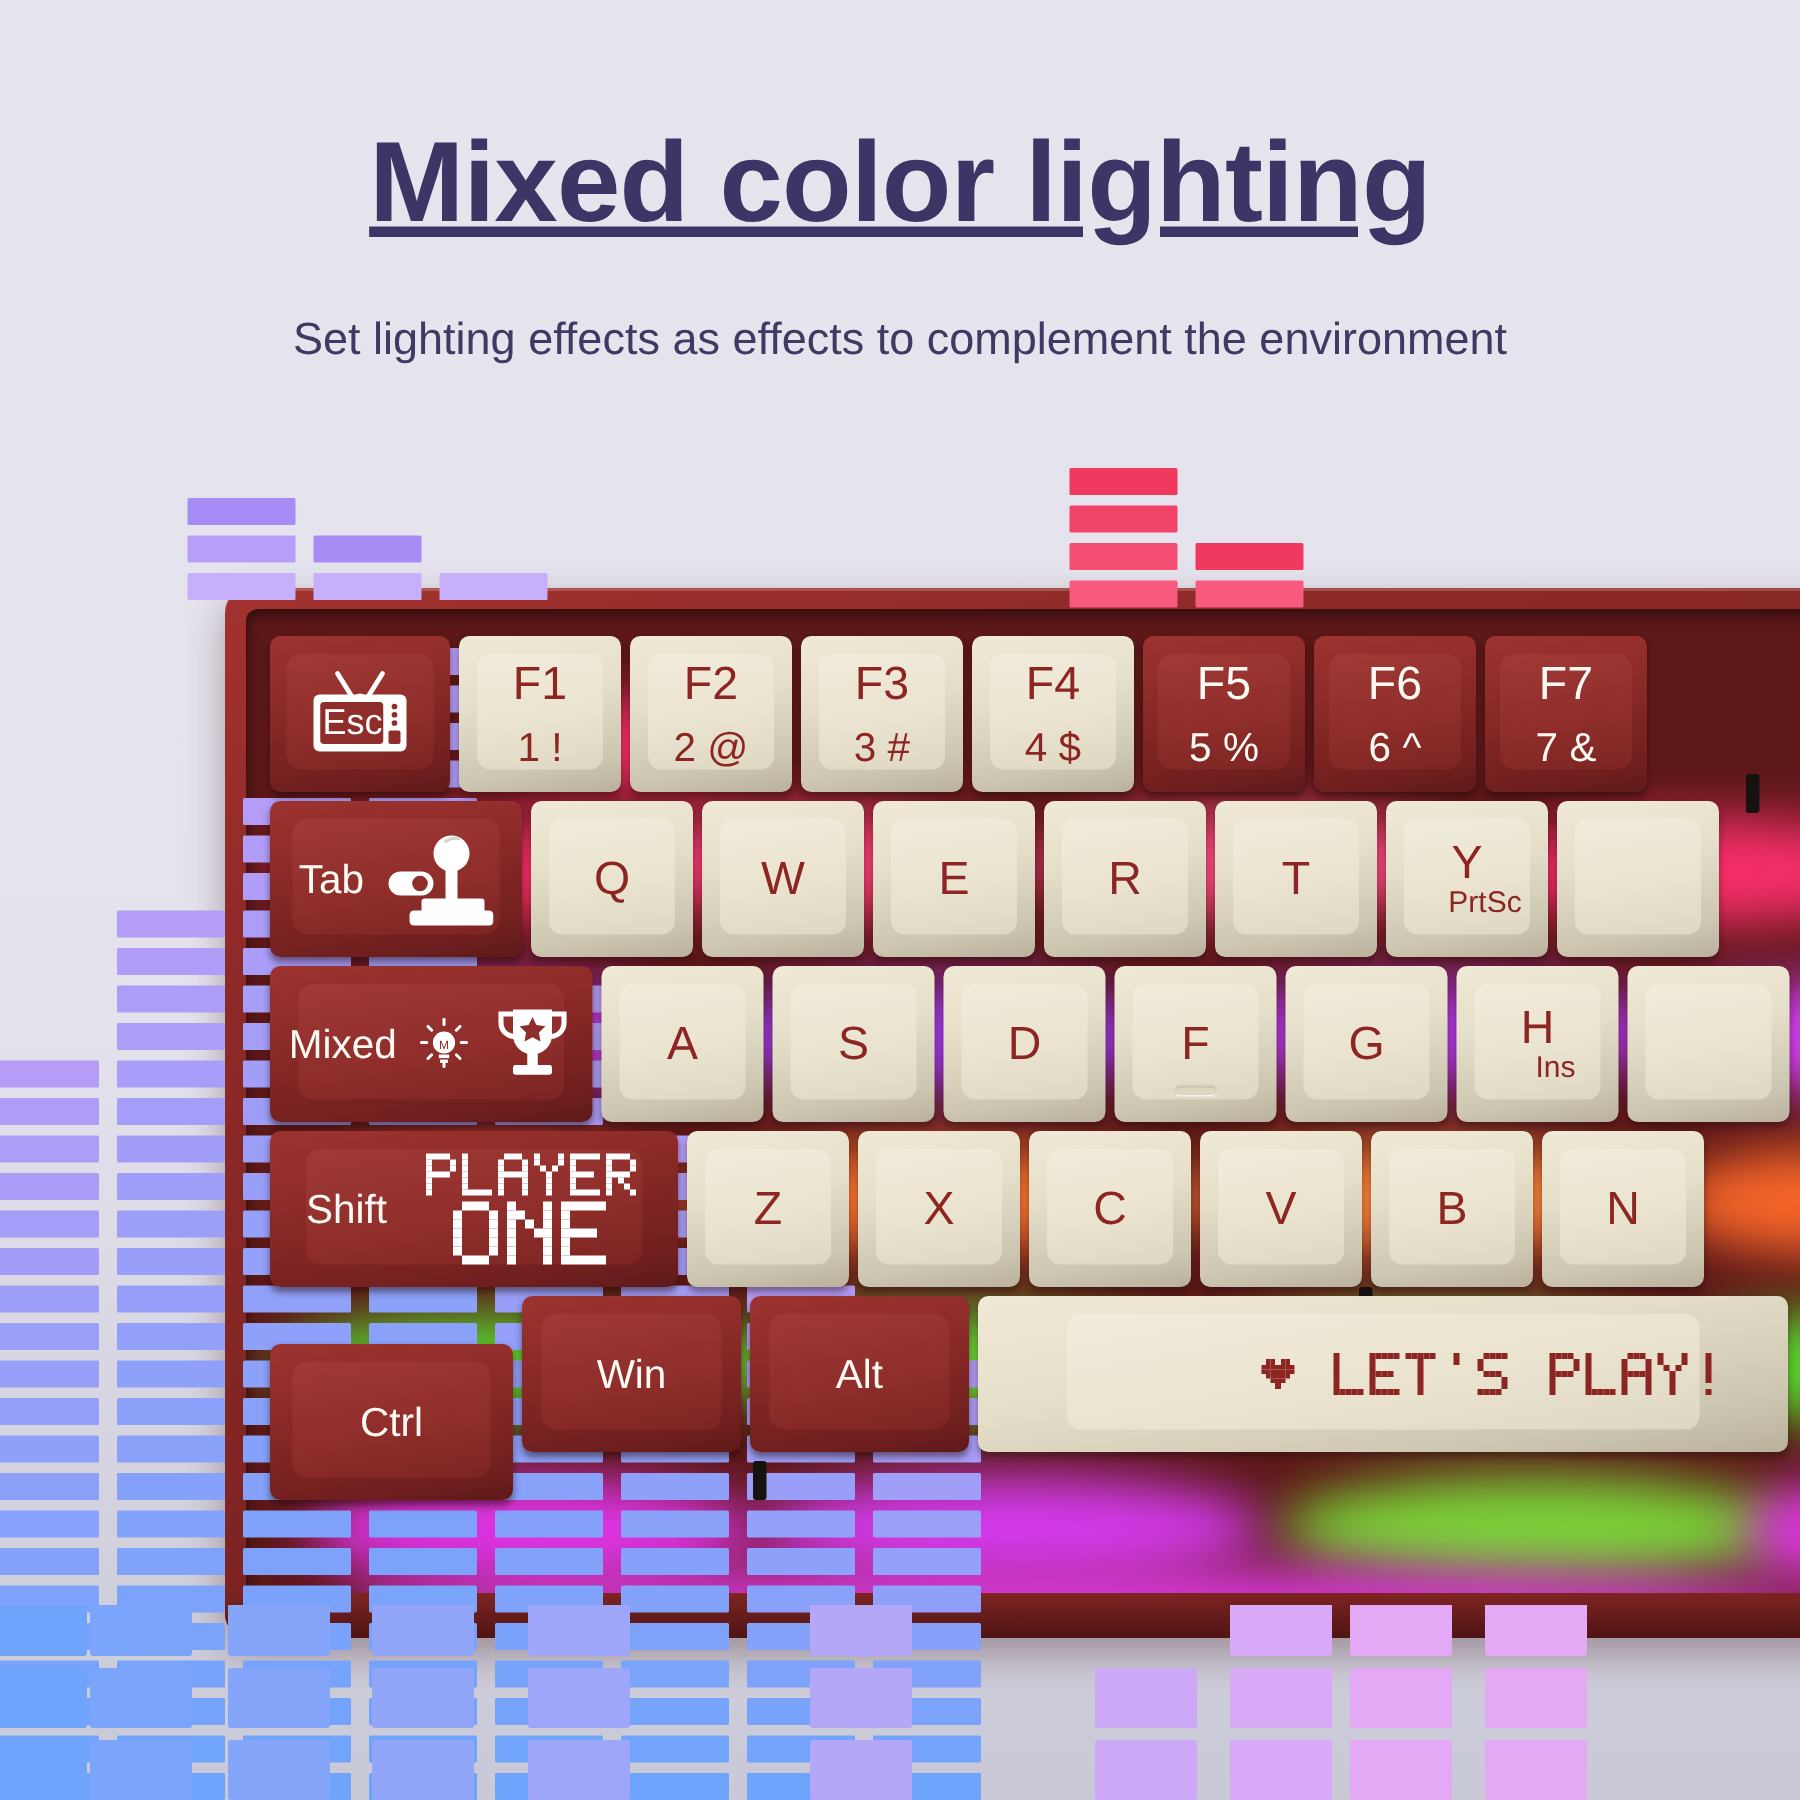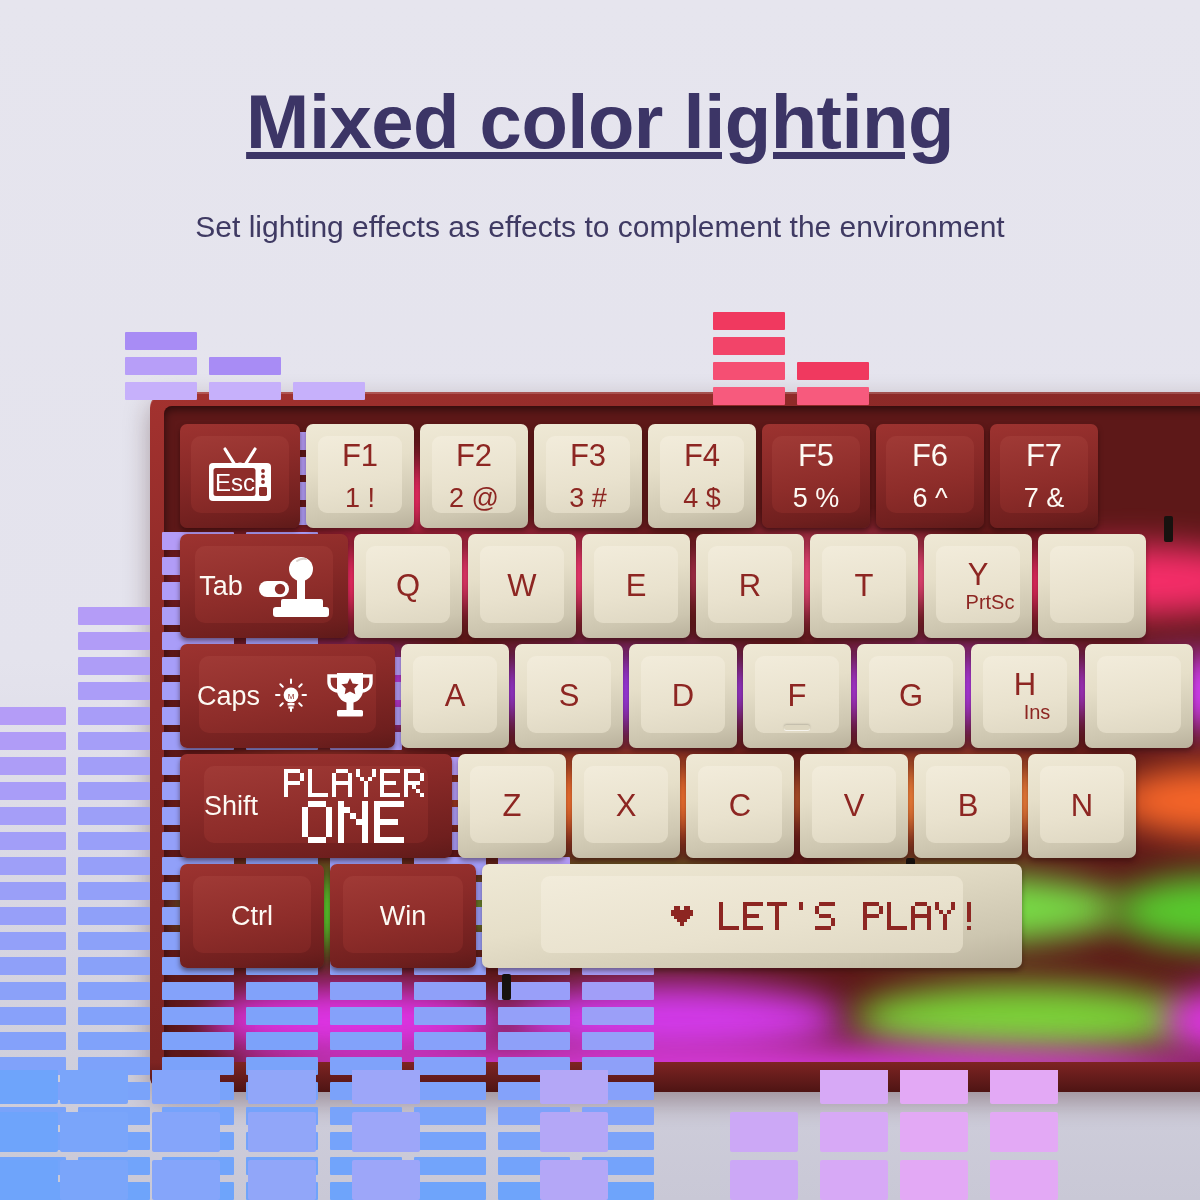--- a/index.html
+++ b/index.html
@@ -537,21 +537,21 @@
             <div class="key cream" style="width: 108px; height: 104px;">
               <span class="face"></span>
               <span class="lbl"></span>
             </div>
           </div>
           <div class="row" style="left: 16px; top: 238px; height: 104px;">
             <div class="key red" style="width: 215px; height: 104px;">
               <span class="face"></span>
               <span class="lbl">
         <span class="legend-wrap">
-          <span class="mod" style="color:#fdfaf4">Caps</span>
+          <span class="mod" style="color:#fdfaf4">Mixed</span>
           <span class="icon">
   <svg width="34" height="36" viewBox="0 0 34 36">
     <circle cx="17" cy="17" r="7.4" fill="#fff"></circle>
     <text x="17" y="21" font-size="8" text-anchor="middle" fill="#8e2d2a" font-family="sans-serif">M</text>
     <rect x="13.5" y="25" width="7" height="2.4" fill="#fff"></rect>
     <rect x="14.4" y="28.4" width="5.2" height="2.2" fill="#fff"></rect>
     <g stroke="#fff" stroke-width="2" stroke-linecap="round">
       <path d="M17 1.5 V5"></path>
                         <path d="M17 29.5 V33"></path>
       <path d="M2 17 H5.5"></path>
@@ -806,27 +806,31 @@
               </span>
             </div>
             <div class="key cream" style="width: 108px; height: 104px;">
               <span class="face"></span>
               <span class="lbl">
                 <div class="main">N</div>
               </span>
             </div>
           </div>
           <div class="row" style="left: 16px; top: 458px; height: 104px;">
-            <div class="key red" style="width: 144px; height: 104px;">
+            <div class="key red" style="width: 162px; height: 104px; margin-top: 32px;">
               <span class="face"></span>
               <span class="lbl"><span class="mod">Ctrl</span></span>
             </div>
             <div class="key red" style="width: 146px; height: 104px;">
               <span class="face"></span>
               <span class="lbl"><span class="mod">Win</span></span>
+            </div>
+            <div class="key red" style="width: 146px; height: 104px;">
+              <span class="face"></span>
+              <span class="lbl"><span class="mod">Alt</span></span>
             </div>
             <div class="key cream" style="width: 540px; height: 104px;">
               <span class="face"></span>
               <span class="lbl" style="width:100%;display:flex;justify-content:center;align-items:center;gap:26px;padding-left:150px;box-sizing:border-box;">
           <span style="position:relative;display:inline-block;width:22.400000000000002px;height:19.200000000000003px;">
                   <i style="position:absolute;left:3.2px;top:0px;width:3.2px;height:3.2px;background:#8d2622;"></i>
                   <i style="position:absolute;left:6.4px;top:0px;width:3.2px;height:3.2px;background:#8d2622;"></i>
                   <i style="position:absolute;left:12.8px;top:0px;width:3.2px;height:3.2px;background:#8d2622;"></i>
                   <i style="position:absolute;left:16px;top:0px;width:3.2px;height:3.2px;background:#8d2622;"></i>
                   <i style="position:absolute;left:0px;top:3.2px;width:3.2px;height:3.2px;background:#8d2622;"></i>

